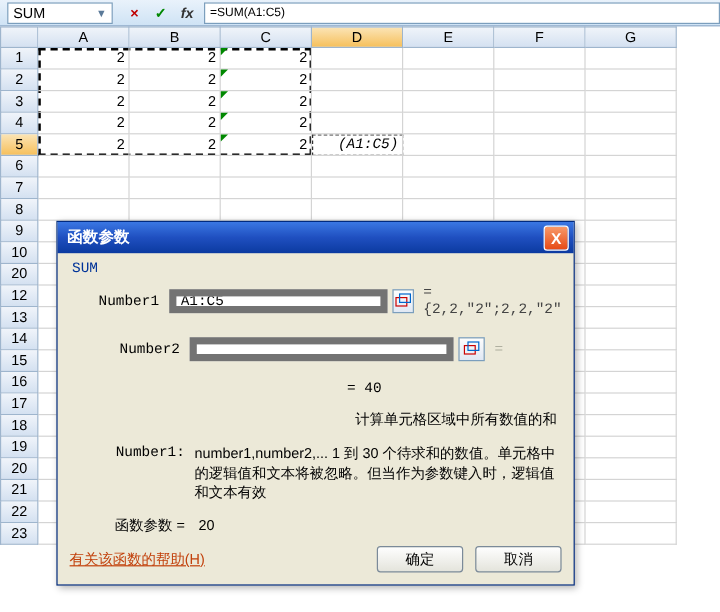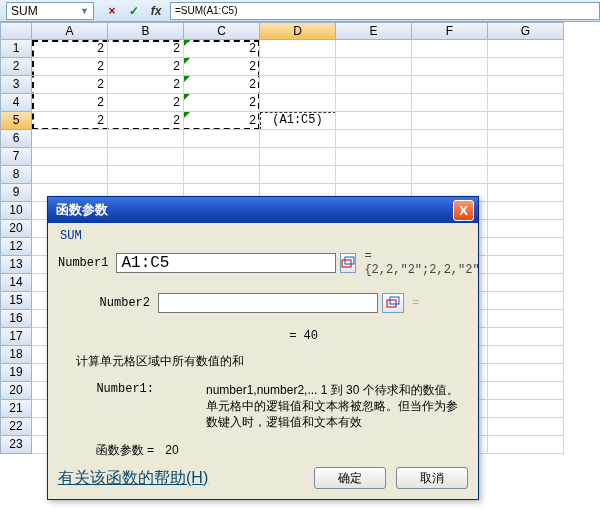--- a/index.html
+++ b/index.html
@@ -19,50 +19,50 @@
 
 .sheet { position: relative; }
 .colheads { display: flex; height: 18px; }
 .corner { width: 32px; height: 18px; background: linear-gradient(#f0f4fa,#d4e1f1); border: 1px solid #9eb5cd; }
 .colhead { width: 76px; height: 18px; background: linear-gradient(#f0f4fa,#d4e1f1); border: 1px solid #9eb5cd; border-left: none; text-align: center; font-size: 12px; line-height: 16px; }
 .colhead.active { background: linear-gradient(#fbe4b5,#f6c05c); }
 .row { display: flex; height: 18px; }
 .rowhead { width: 32px; height: 18px; background: linear-gradient(#f0f4fa,#d4e1f1); border: 1px solid #9eb5cd; border-top: none; text-align: center; font-size: 12px; line-height: 16px; }
 .rowhead.active { background: linear-gradient(#fbe4b5,#f6c05c); }
 .cell { width: 76px; height: 18px; border-right: 1px solid #d4d4d4; border-bottom: 1px solid #d4d4d4; font-size: 12px; padding: 0 3px; line-height: 16px; text-align: right; position: relative; }
-.cell.left { text-align: center; font-family: "Courier New", monospace; }
+.cell.left { text-align: right; font-family: "Courier New", monospace; font-style: italic; }
 .cell .triangle { position: absolute; left: 0; top: 0; width: 0; height: 0; border-left: 6px solid #008800; border-bottom: 6px solid transparent; }
 
 
 .selection-a1c5 { position: absolute; left: 32px; top: 18px; width: 228px; height: 90px; pointer-events: none; border: 2px dashed #000; }
 
 .active-d5 { position: absolute; left: 260px; top: 90px; width: 76px; height: 18px; pointer-events: none; border: 1.5px dashed #333; }
 
 
-.dialog { position: absolute; left: 47px; top: 196px; width: 432px; background: #ece9d8; border: 1px solid #002a80; box-shadow: 2px 2px 6px rgba(0,0,0,.3); }
+.dialog { position: absolute; left: 47px; top: 184px; width: 432px; background: #ece9d8; border: 1px solid #002a80; box-shadow: 2px 2px 6px rgba(0,0,0,.3); }
 .titlebar { height: 26px; background: linear-gradient(#3a77e3,#1f4fc0 50%,#0b3aa0); display: flex; align-items: center; padding: 0 4px 0 8px; color: #fff; font-weight: bold; font-size: 13px; }
 .close-btn { margin-left: auto; width: 21px; height: 21px; background: linear-gradient(#f89a6a,#e64915); border: 1px solid #fff; border-radius: 3px; display: flex; align-items: center; justify-content: center; color: #fff; font-weight: bold; font-size: 13px; }
 .dialog-body { padding: 4px 10px 10px; }
 .fname { color: #003399; font-family: "Courier New", monospace; font-size: 12px; margin: 2px 0 6px 2px; }
 .field-row { display: flex; align-items: center; margin-bottom: 16px; }
 .field-label { width: 100px; text-align: right; padding-right: 8px; font-family: "Courier New", monospace; font-size: 12px; }
-.field-input { width: 220px; height: 20px; border: 1px solid #737373; background: #fff; padding: 0 4px; font-family: "Courier New", monospace; font-size: 16px; }
+.field-input { width: 220px; height: 20px; border: 6px solid #737373; background: #fff; padding: 0 4px; font-family: "Courier New", monospace; font-size: 12px; }
 .ref-btn { width: 22px; height: 20px; margin-left: 4px; border: 1px solid #7b9ebd; background: linear-gradient(#fdfdfd,#e0e8f4); display: flex; align-items: center; justify-content: center; }
 .ref-btn svg { width: 14px; height: 14px; }
 .field-eq { margin-left: 8px; font-family: "Courier New", monospace; font-size: 12px; color: #444; }
 .field-eq.dim { color: #b0b0a0; }
 .mid-eq { text-align: right; padding-right: 150px; margin: 4px 0 10px 0; font-family: "Courier New", monospace; font-size: 12px; }
-.desc { font-size: 12px; margin: 0 4px 12px 18px; }
-.param-desc { font-size: 12px; margin: 0 4px 12px 4px; display: flex; gap: 31px; }
+.desc { font-size: 12px; margin: 0 4px 12px 2px; text-align: right; }
+.param-desc { font-size: 12px; margin: 0 4px 12px 4px; display: flex; }
 .param-desc .plabel { width: 100px; text-align: right; padding-right: 8px; font-family: "Courier New", monospace; }
-.param-desc .ptext { flex: 1; line-height: 16px; margin-left: 13px; }
+.param-desc .ptext { flex: 1; line-height: 16px; }
 .result-row { font-size: 12px; margin: 6px 4px 8px 4px; }
 .result-row .rlabel { display: inline-block; width: 100px; text-align: right; padding-right: 8px; }
 .bottom-row { display: flex; align-items: center; margin-top: 4px; }
-.help-link { color: #0c4a6e; font-size: 16px; }
+.help-link { color: #c2410c; font-size: 12px; }
 .btns { margin-left: auto; display: flex; gap: 10px; }
 .dlg-btn { min-width: 72px; height: 22px; border: 1px solid #7b8a99; background: linear-gradient(#fefefe,#e4e4dc); font-size: 12px; border-radius: 3px; }
 </style>
 </head>
 <body>
 
 <div class="formula-bar">
   <div class="namebox">
     <span>SUM</span>
     <span class="namebox-dd">▼</span>

